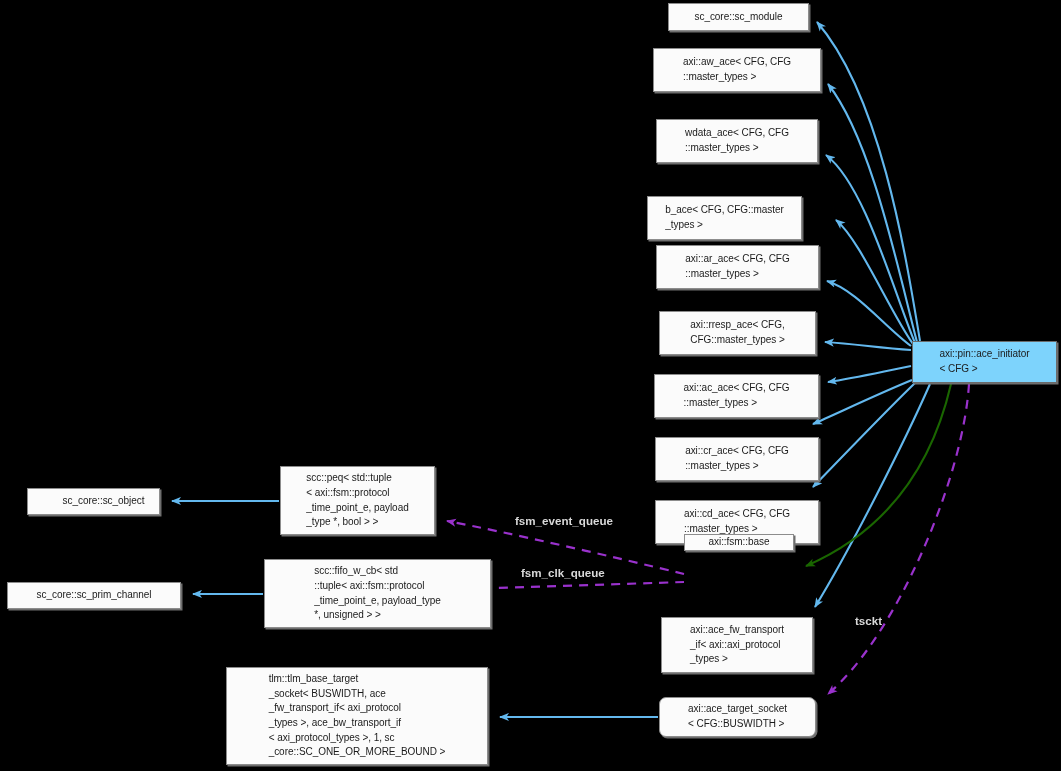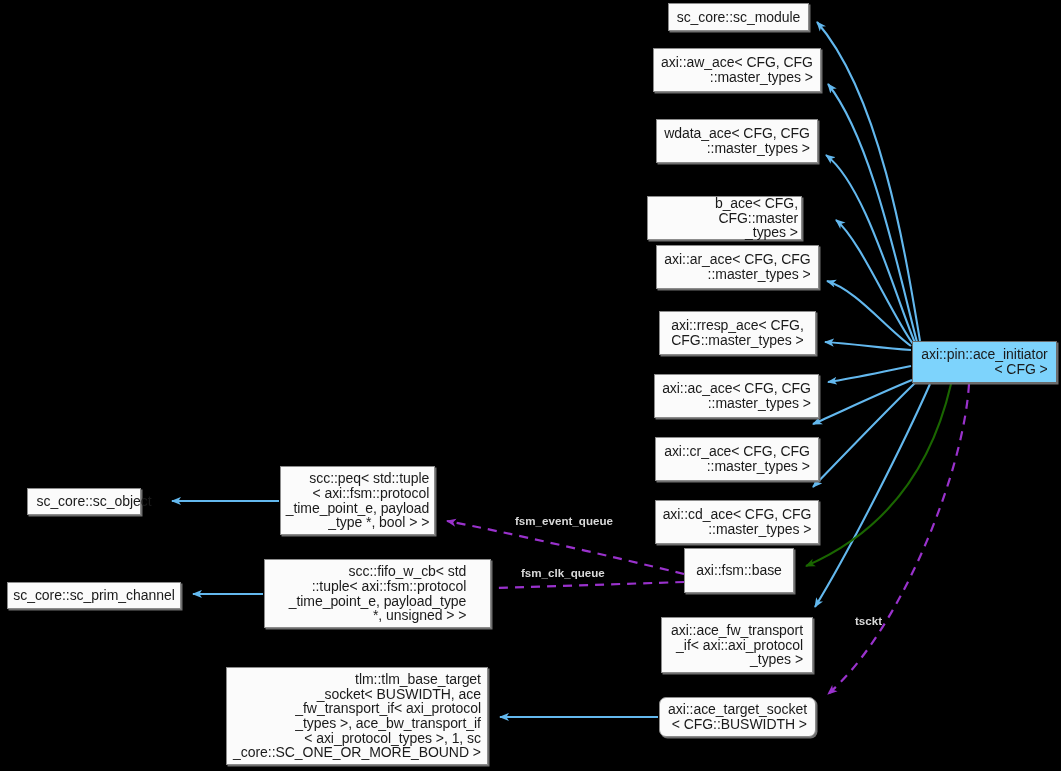--- a/index.html
+++ b/index.html
@@ -6,23 +6,23 @@
   body{width:1061px;height:771px;overflow:hidden;font-family:"Liberation Sans",sans-serif;}
   #stage{position:relative;width:1061px;height:771px;background:#000;}
   svg#edges{position:absolute;left:0;top:0;width:1061px;height:771px;}
   .node{
     position:absolute;
     box-sizing:border-box;
     background:#fbfbfb;
     border:1px solid #8c8c8c;
     box-shadow:1.5px 1.5px 0 0 #6e6e6e;
     display:flex;align-items:center;justify-content:center;
-    text-align:right;
+    text-align:left;
     color:#1a1a1a;
-    font-size:14px;
+    font-size:10px;
     line-height:14.6px;
     letter-spacing:-0.05px;
     white-space:pre-line;
     padding:1px 3px;
   }
   .node.root{background:#7dd3fc;border:1px solid #6b6b6b;}
   .edgelabel{
     position:absolute;
     color:#d9d9d9;
     font-size:11.6px;
@@ -91,27 +91,27 @@
   <div class="node" style="left: 659px; top: 311px; width: 157px; height: 44px;">axi::rresp_ace&lt; CFG,
 CFG::master_types &gt;</div>
   <div class="node" style="left: 654px; top: 374px; width: 165px; height: 44px;">axi::ac_ace&lt; CFG, CFG
 ::master_types &gt;</div>
   <div class="node" style="left: 655px; top: 437px; width: 164px; height: 44px;">axi::cr_ace&lt; CFG, CFG
 ::master_types &gt;</div>
   <div class="node" style="left: 655px; top: 500px; width: 164px; height: 44px;">axi::cd_ace&lt; CFG, CFG
 ::master_types &gt;</div>
   <div class="node root" style="left: 912px; top: 341px; width: 145px; height: 42px;">axi::pin::ace_initiator
 &lt; CFG &gt;</div>
-  <div class="node" style="left: 684px; top: 548px; width: 110px; height: 45px;">axi::fsm::base</div>
+  <div class="node" style="left: 684px; top: 534px; width: 110px; height: 17px;">axi::fsm::base</div>
   <div class="node" style="left: 661px; top: 617px; width: 152px; height: 56px;">axi::ace_fw_transport
 _if&lt; axi::axi_protocol
 _types &gt;</div>
   <div class="node" style="left: 659px; top: 697px; width: 157px; height: 40px; border-radius: 7px;">axi::ace_target_socket
 &lt; CFG::BUSWIDTH &gt;</div>
-  <div class="node" style="left: 27px; top: 488px; width: 114px; height: 27px; padding-left: 23px;">sc_core::sc_object</div>
+  <div class="node" style="left: 27px; top: 488px; width: 133px; height: 27px; padding-left: 23px;">sc_core::sc_object</div>
   <div class="node" style="left: 7px; top: 582px; width: 174px; height: 27px;">sc_core::sc_prim_channel</div>
   <div class="node" style="left: 280px; top: 466px; width: 155px; height: 69px;">scc::peq&lt; std::tuple
 &lt; axi::fsm::protocol
 _time_point_e, payload
 _type *, bool &gt; &gt;</div>
   <div class="node" style="left: 264px; top: 559px; width: 227px; height: 69px;">scc::fifo_w_cb&lt; std
 ::tuple&lt; axi::fsm::protocol
 _time_point_e, payload_type
 *, unsigned &gt; &gt;</div>
   <div class="node" style="left: 226px; top: 667px; width: 262px; height: 98px;">tlm::tlm_base_target

